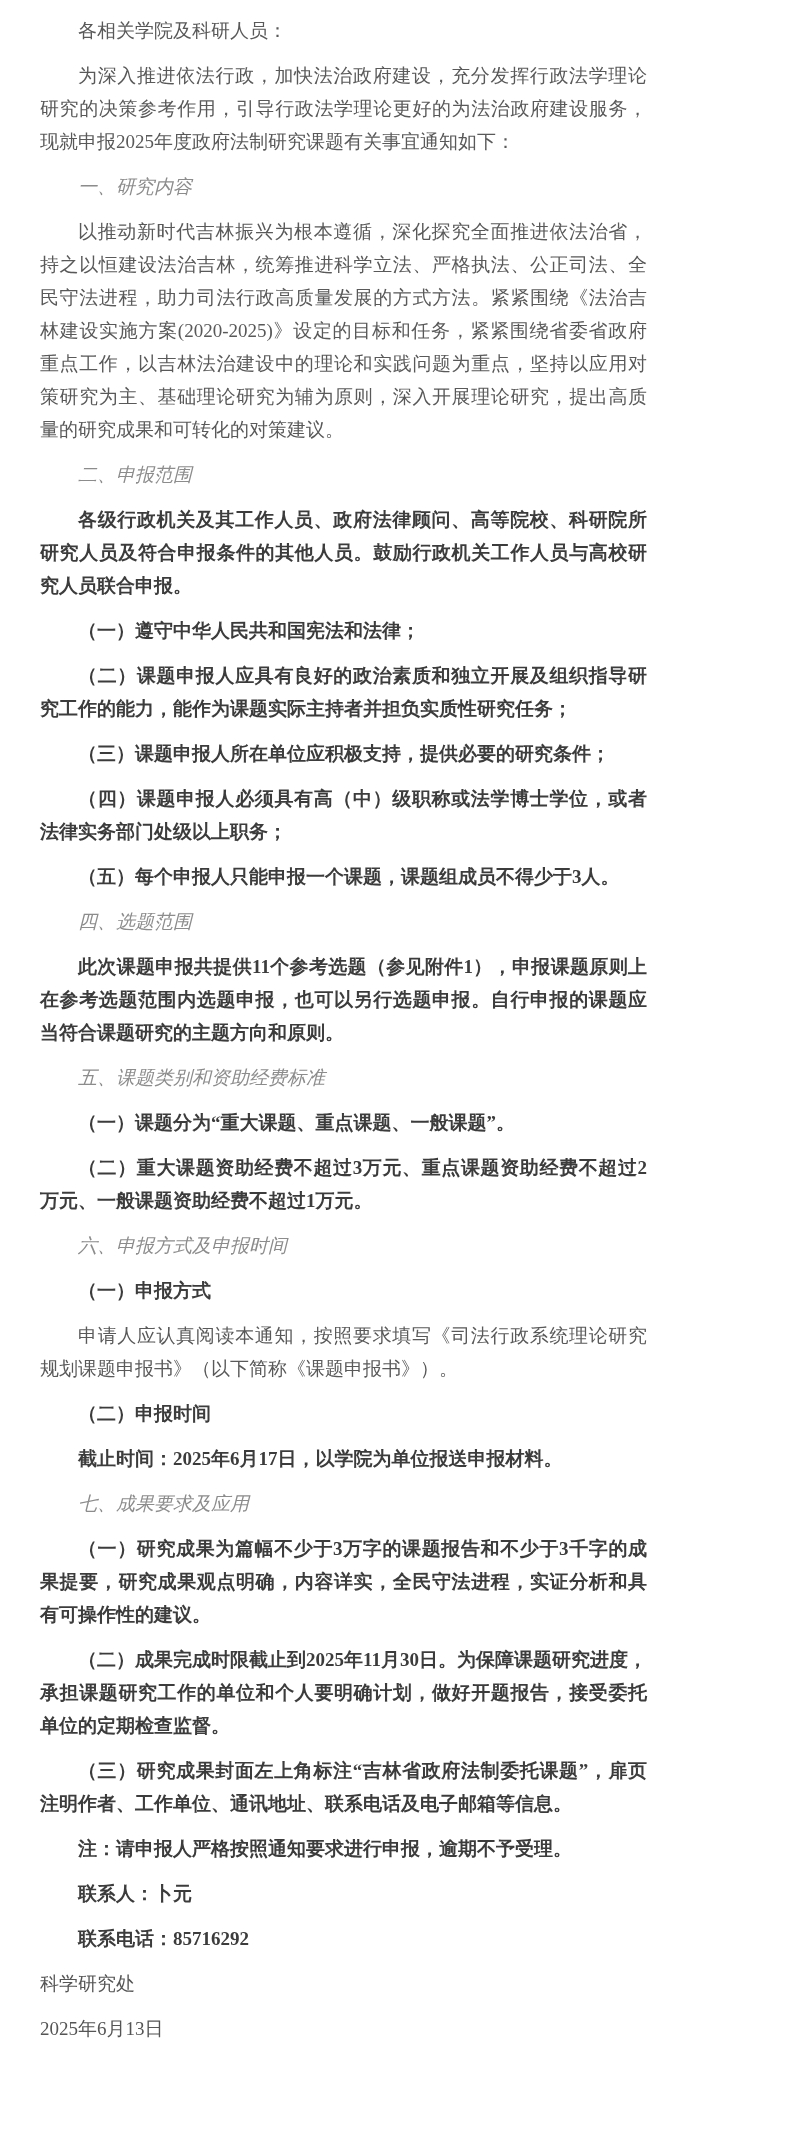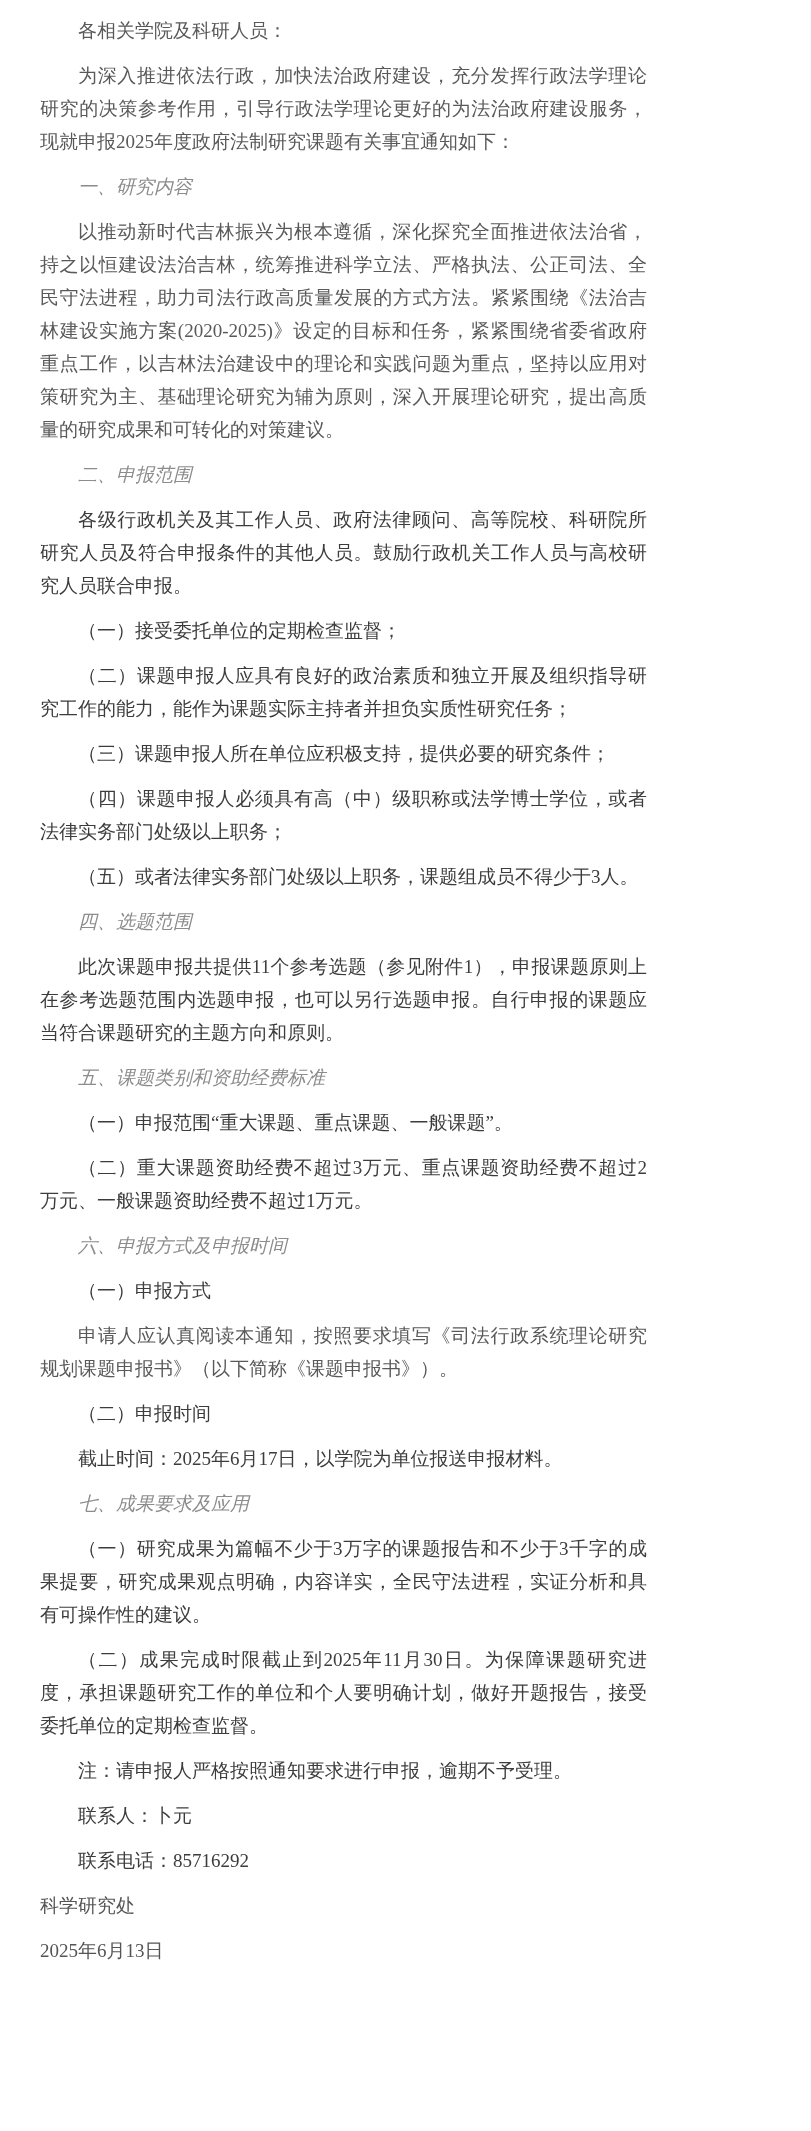--- a/index.html
+++ b/index.html
@@ -14,54 +14,55 @@
     font-size: 19px;
     line-height: 33px;
   }
   .page p {
     margin: 12px 0;
     text-indent: 2em;
     text-align: justify;
   }
   p.body     { color: #595959; font-weight: 400; }
   p.heading  { color: #8c8c8c; font-weight: 400; font-style: italic; }
-  p.emphasis { color: #3c3c3c; font-weight: 400; }
+  p.emphasis { color: #3c3c3c; font-weight: 700; }
   p.signature {
     color: #555555;
     text-align: left;
     text-indent: 0;
     font-weight: 400;
   }
 </style>
 </head>
 <body>
 
 <div class="page">
   <p class="body">各相关学院及科研人员：</p>
   <p class="body">为深入推进依法行政，加快法治政府建设，充分发挥行政法学理论研究的决策参考作用，引导行政法学理论更好的为法治政府建设服务，现就申报2025年度政府法制研究课题有关事宜通知如下：</p>
   <p class="heading">一、研究内容</p>
   <p class="body">以推动新时代吉林振兴为根本遵循，深化探究全面推进依法治省，持之以恒建设法治吉林，统筹推进科学立法、严格执法、公正司法、全民守法进程，助力司法行政高质量发展的方式方法。紧紧围绕《法治吉林建设实施方案(2020-2025)》设定的目标和任务，紧紧围绕省委省政府重点工作，以吉林法治建设中的理论和实践问题为重点，坚持以应用对策研究为主、基础理论研究为辅为原则，深入开展理论研究，提出高质量的研究成果和可转化的对策建议。</p>
   <p class="heading">二、申报范围</p>
   <p class="emphasis">各级行政机关及其工作人员、政府法律顾问、高等院校、科研院所研究人员及符合申报条件的其他人员。鼓励行政机关工作人员与高校研究人员联合申报。</p>
-  <p class="emphasis">（一）接受委托单位的定期检查监督；</p>
+  <p class="emphasis">（一）遵守中华人民共和国宪法和法律；</p>
   <p class="emphasis">（二）课题申报人应具有良好的政治素质和独立开展及组织指导研究工作的能力，能作为课题实际主持者并担负实质性研究任务；</p>
   <p class="emphasis">（三）课题申报人所在单位应积极支持，提供必要的研究条件；</p>
   <p class="emphasis">（四）课题申报人必须具有高（中）级职称或法学博士学位，或者法律实务部门处级以上职务；</p>
-  <p class="emphasis">（五）或者法律实务部门处级以上职务，课题组成员不得少于3人。</p>
+  <p class="emphasis">（五）每个申报人只能申报一个课题，课题组成员不得少于3人。</p>
   <p class="heading">四、选题范围</p>
   <p class="emphasis">此次课题申报共提供11个参考选题（参见附件1），申报课题原则上在参考选题范围内选题申报，也可以另行选题申报。自行申报的课题应当符合课题研究的主题方向和原则。</p>
   <p class="heading">五、课题类别和资助经费标准</p>
-  <p class="emphasis">（一）申报范围“重大课题、重点课题、一般课题”。</p>
+  <p class="emphasis">（一）课题分为“重大课题、重点课题、一般课题”。</p>
   <p class="emphasis">（二）重大课题资助经费不超过3万元、重点课题资助经费不超过2万元、一般课题资助经费不超过1万元。</p>
   <p class="heading">六、申报方式及申报时间</p>
   <p class="emphasis">（一）申报方式</p>
   <p class="body">申请人应认真阅读本通知，按照要求填写《司法行政系统理论研究规划课题申报书》（以下简称《课题申报书》）。</p>
   <p class="emphasis">（二）申报时间</p>
   <p class="emphasis">截止时间：2025年6月17日，以学院为单位报送申报材料。</p>
   <p class="heading">七、成果要求及应用</p>
   <p class="emphasis">（一）研究成果为篇幅不少于3万字的课题报告和不少于3千字的成果提要，研究成果观点明确，内容详实，全民守法进程，实证分析和具有可操作性的建议。</p>
   <p class="emphasis">（二）成果完成时限截止到2025年11月30日。为保障课题研究进度，承担课题研究工作的单位和个人要明确计划，做好开题报告，接受委托单位的定期检查监督。</p>
+  <p class="emphasis">（三）研究成果封面左上角标注“吉林省政府法制委托课题”，扉页注明作者、工作单位、通讯地址、联系电话及电子邮箱等信息。</p>
   <p class="emphasis">注：请申报人严格按照通知要求进行申报，逾期不予受理。</p>
   <p class="emphasis">联系人：卜元</p>
   <p class="emphasis">联系电话：85716292</p>
   <p class="signature">科学研究处</p>
   <p class="signature">2025年6月13日</p>
 </div>
 
 </body></html>

